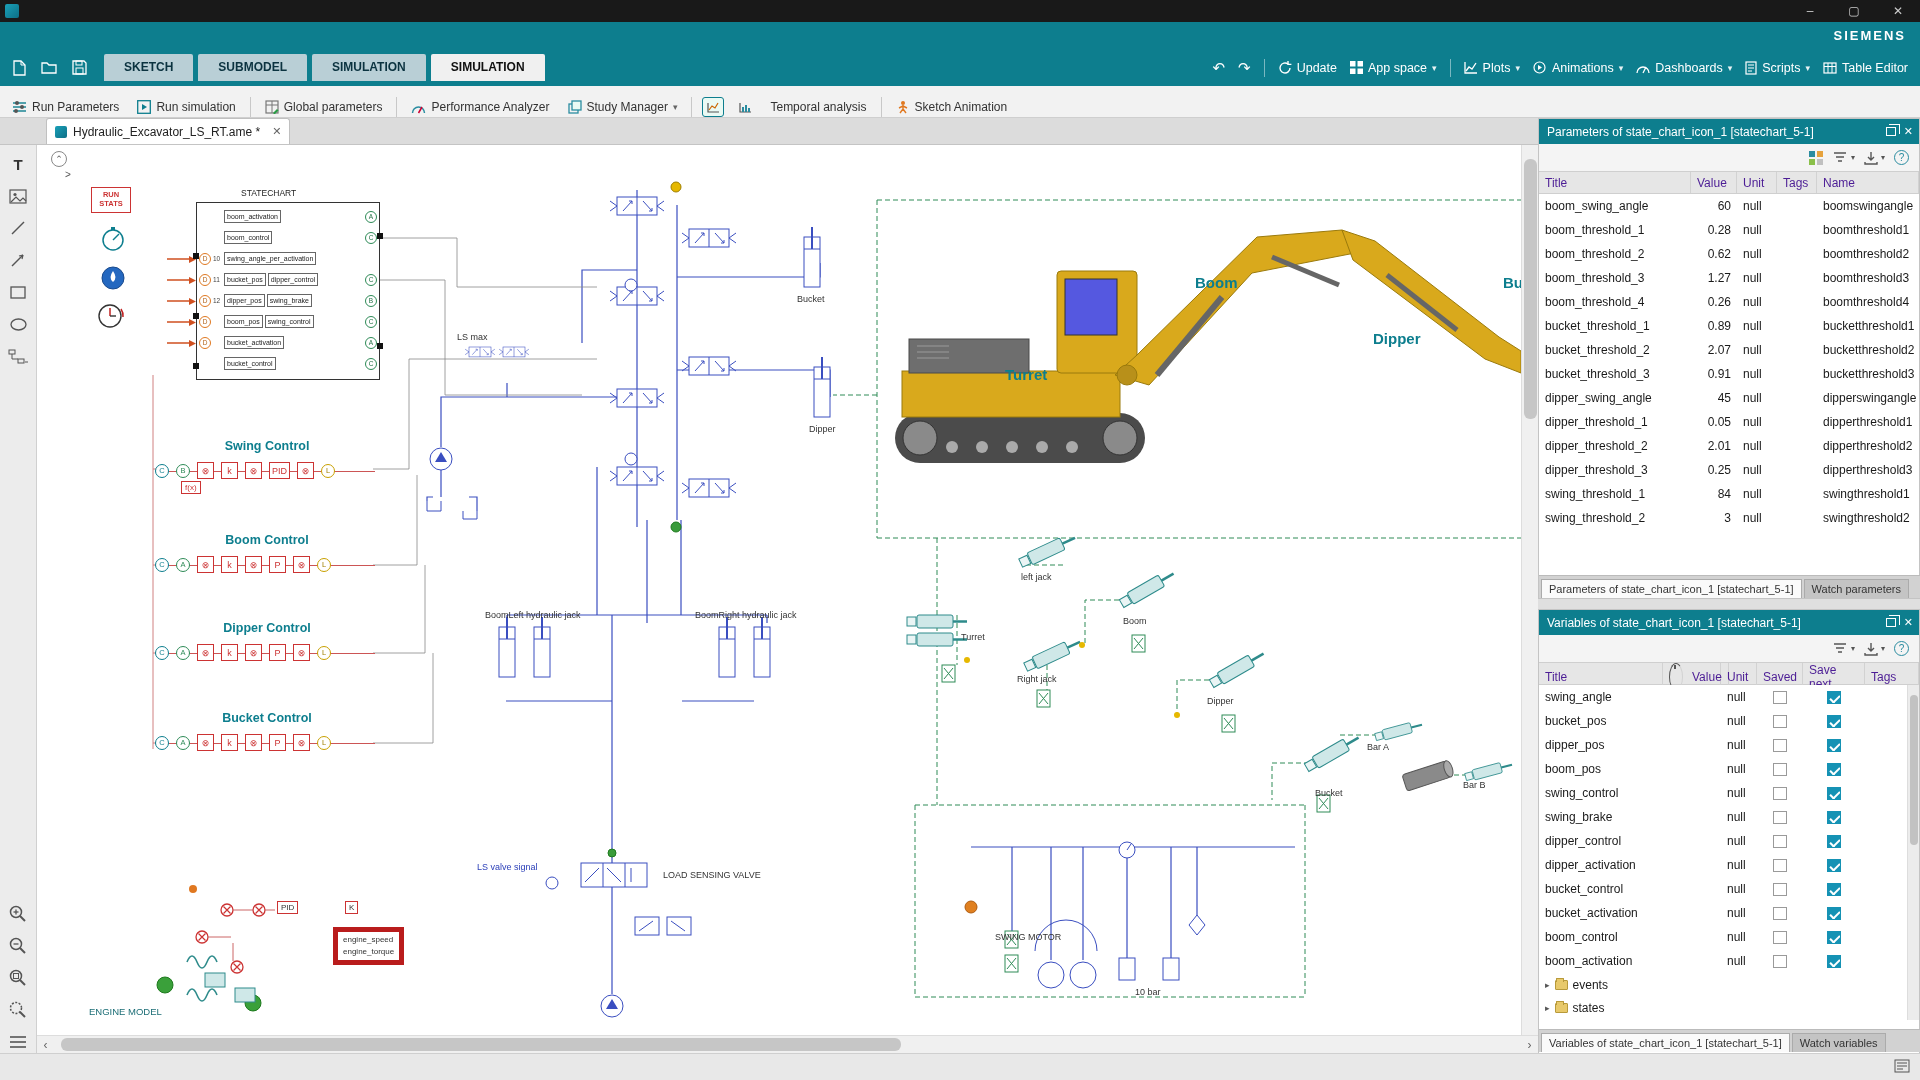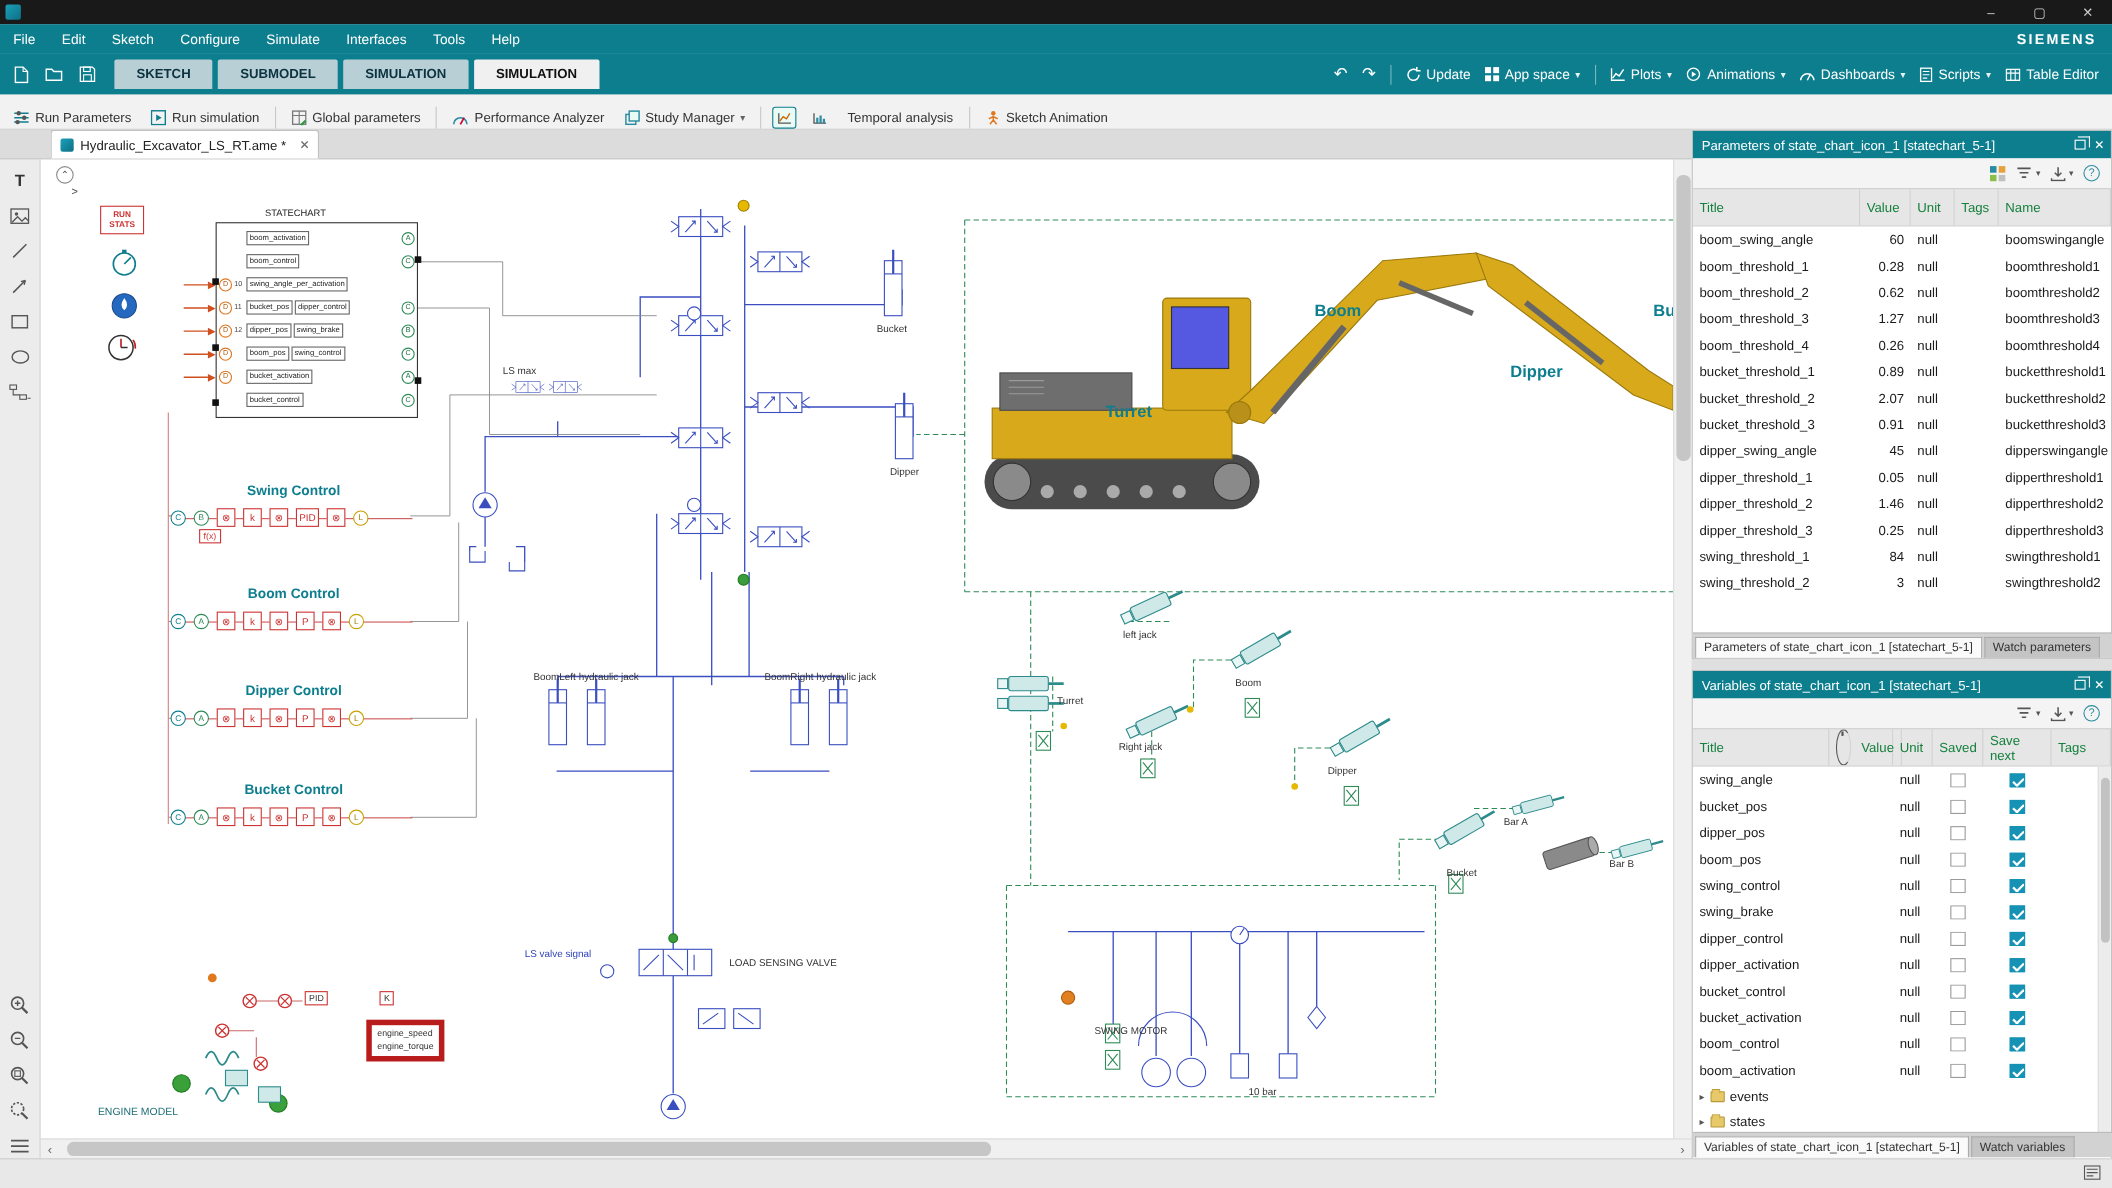--- a/index.html
+++ b/index.html
@@ -87,21 +87,21 @@
 .rightcol{position:absolute;top:118px;left:1538px;width:382px;height:962px;background:#dfdfdf}
 .panel{position:absolute;left:0;width:382px;background:#f4f4f4;border:1px solid #c4c4c4}
 .phead{height:25px;background:#0d7e8e;color:#fff;display:flex;align-items:center;font-size:12px;padding-left:8px}
 .phead-icons{margin-left:auto;display:flex;align-items:center;gap:8px;margin-right:6px}
 .float-icon{width:10px;height:9px;border:1.2px solid #fff;position:relative}
 .float-icon::after{content:"";position:absolute;left:2px;top:-4px;width:10px;height:9px;border:1.2px solid #fff;border-bottom:none;border-left:none}
 .phead .close{font-size:11px}
 .ptools{height:27px;background:#f4f4f4;display:flex;align-items:center;justify-content:flex-end;gap:9px;padding-right:10px;color:#444}
 .ptools .chevd{font-size:8px;color:#555;margin-left:-6px}
 .help-circ{width:15px;height:15px;border-radius:50%;border:1.2px solid #2a8ca0;color:#2a8ca0;font-size:10px;text-align:center;line-height:13px}
-.pcolh{display:grid;height:35px;background:#e6e6e6;border-top:1px solid #cfcfcf;border-bottom:1px solid #cfcfcf;font-size:12px;color:#15803d;align-items:center}
+.pcolh{display:grid;height:23px;background:#e6e6e6;border-top:1px solid #cfcfcf;border-bottom:1px solid #cfcfcf;font-size:12px;color:#4c1d95;align-items:center}
 .pcolh span{padding:0 6px;border-right:1px solid #d2d2d2;height:100%;display:flex;align-items:center}
 .grid-params{grid-template-columns:152px 46px 40px 40px 1fr}
 .grid-vars{grid-template-columns:124px 58px 36px 46px 62px 1fr}
 .pbody{background:#fff;overflow:hidden;position:relative}
 .prow{display:grid;height:24px;align-items:center;font-size:12px;color:#1a1a1a}
 .prow span{padding:0 6px;overflow:hidden;white-space:nowrap}
 .prow .val{text-align:right}
 .cbcell{display:flex;justify-content:center}
 .cb{width:13px;height:13px;border:1px solid #9a9a9a;background:#fff;display:inline-block;position:relative}
 .cb.checked{background:#1592b4;border-color:#1592b4}
@@ -128,31 +128,20 @@
 <div class="titlebar">
   <span class="app-icon"></span>
   <div class="win-controls">
     <span class="win-btn">–</span>
     <span class="win-btn">▢</span>
     <span class="win-btn close">✕</span>
   </div>
 </div>
 
 <div class="menubar">
-  <div style="display:flex">
-
-  <span class="menu-item">File</span>
-      <span class="menu-item">Edit</span>
-      <span class="menu-item">Sketch</span>
-      <span class="menu-item">Configure</span>
-      <span class="menu-item">Simulate</span>
-      <span class="menu-item">Interfaces</span>
-      <span class="menu-item">Tools</span>
-      <span class="menu-item">Help</span>
-    </div>
   <span class="brand">SIEMENS</span>
 </div>
 
 <div class="tabrow">
   <div class="file-icons">
     <span class="tool">
         <svg width="15" height="16" viewBox="0 0 15 16">
           <path d="M2,1 h7 l4,4 v10 h-11 z" fill="none" stroke="#fff" stroke-width="1.3"></path>
           <path d="M9,1 v4 h4" fill="none" stroke="#fff"></path>
         </svg>
@@ -846,21 +835,21 @@
         </div>
           <div class="prow grid-params">
           <span>dipper_threshold_1</span>
           <span class="val">0.05</span>
           <span>null</span>
           <span></span>
           <span>dipperthreshold1</span>
         </div>
           <div class="prow grid-params">
           <span>dipper_threshold_2</span>
-          <span class="val">1.46</span>
+          <span class="val">2.01</span>
           <span>null</span>
           <span></span>
           <span>dipperthreshold2</span>
         </div>
           <div class="prow grid-params">
           <span>dipper_threshold_3</span>
           <span class="val">0.25</span>
           <span>null</span>
           <span></span>
           <span>dipperthreshold3</span>

